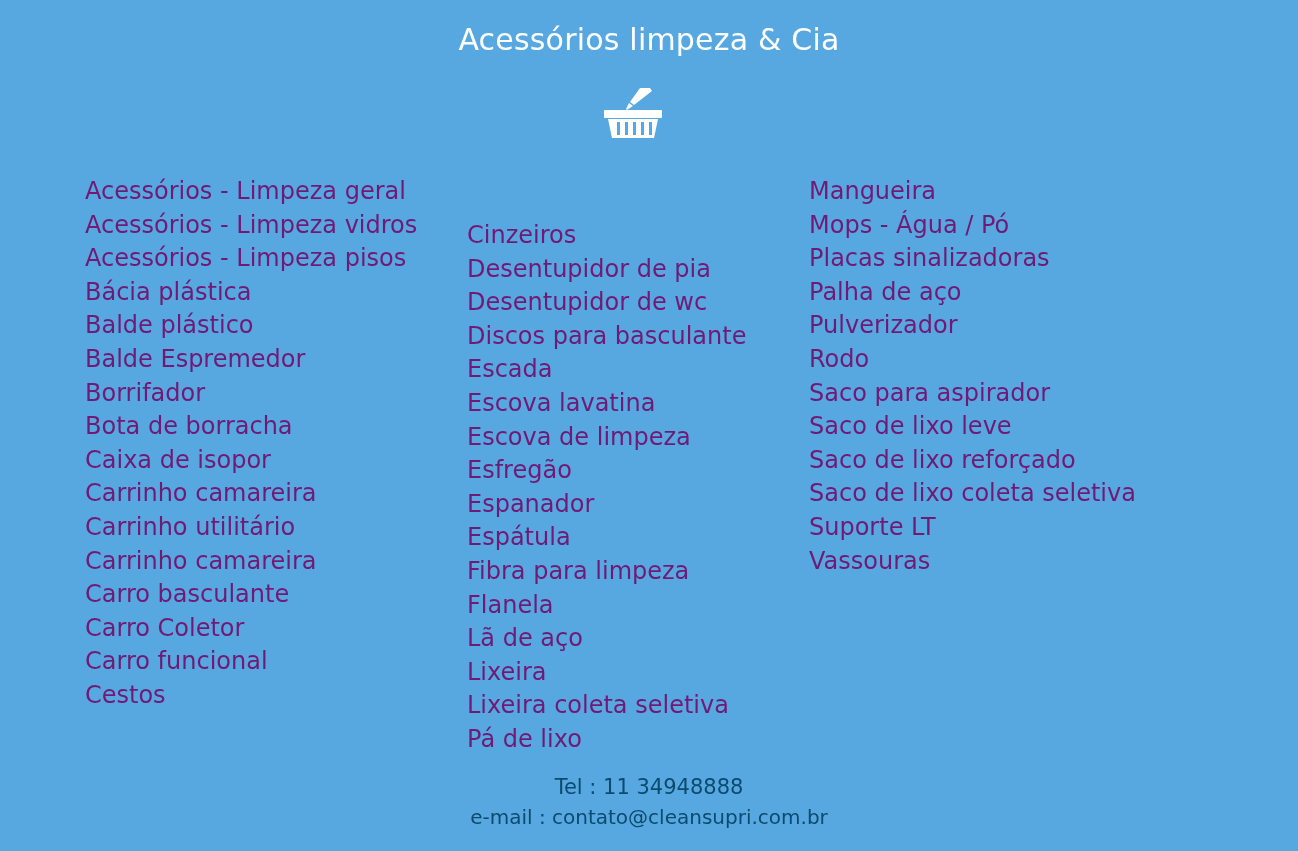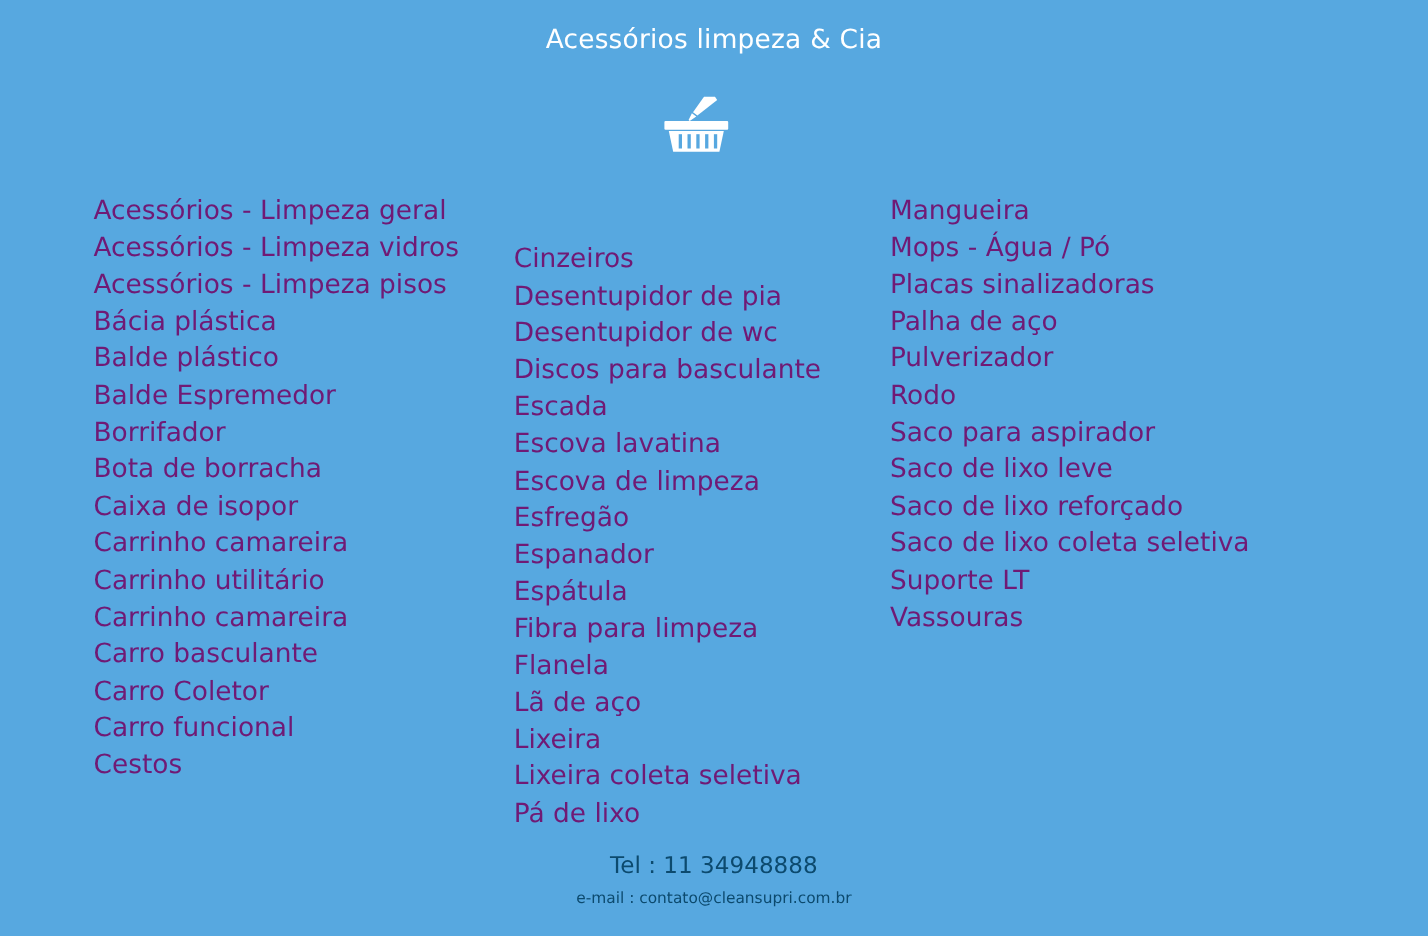--- a/index.html
+++ b/index.html
@@ -21,21 +21,21 @@
     box-sizing: border-box;
     overflow: hidden;
   }
   .title {
     position: absolute;
     top: 22px;
     left: 0;
     width: 1298px;
     text-align: center;
     color: #ffffff;
-    font-size: 24px;
+    font-size: 30px;
     font-weight: 400;
     letter-spacing: 0.2px;
   }
   .logo {
     position: absolute;
     top: 86px;
     left: 600px;
     width: 66px;
     height: 54px;
   }
@@ -66,21 +66,21 @@
     top: 772px;
     width: 1298px;
     text-align: center;
     color: #0c4a6e;
   }
   .footer .tel {
     font-size: 21px;
     line-height: 30px;
   }
   .footer .email {
-    font-size: 14px;
+    font-size: 20px;
     line-height: 30px;
   }
 </style>
 </head>
 <body>
 
 <div class="page">
 
   <div class="title">Acessórios limpeza &amp; Cia</div>
 

